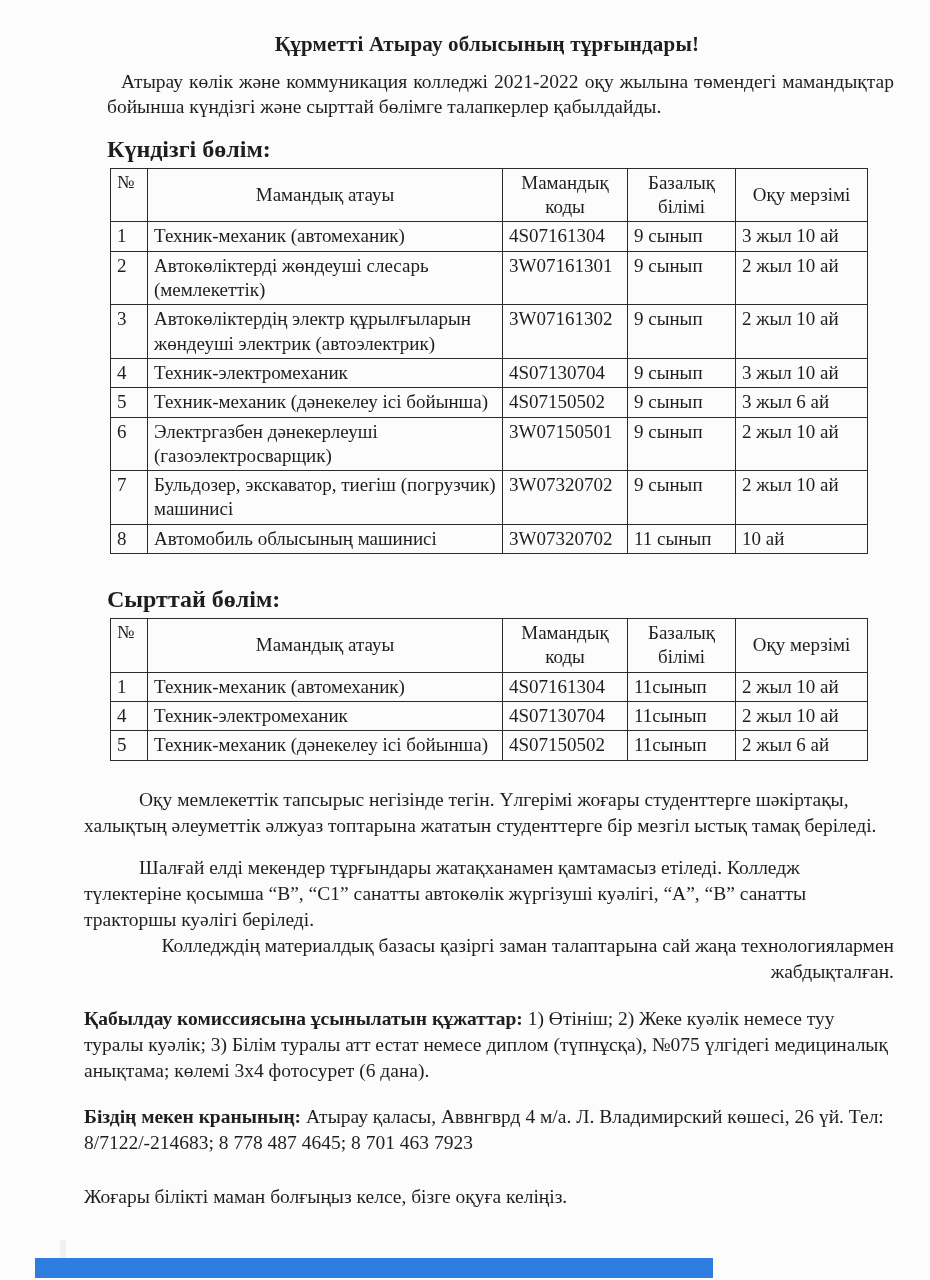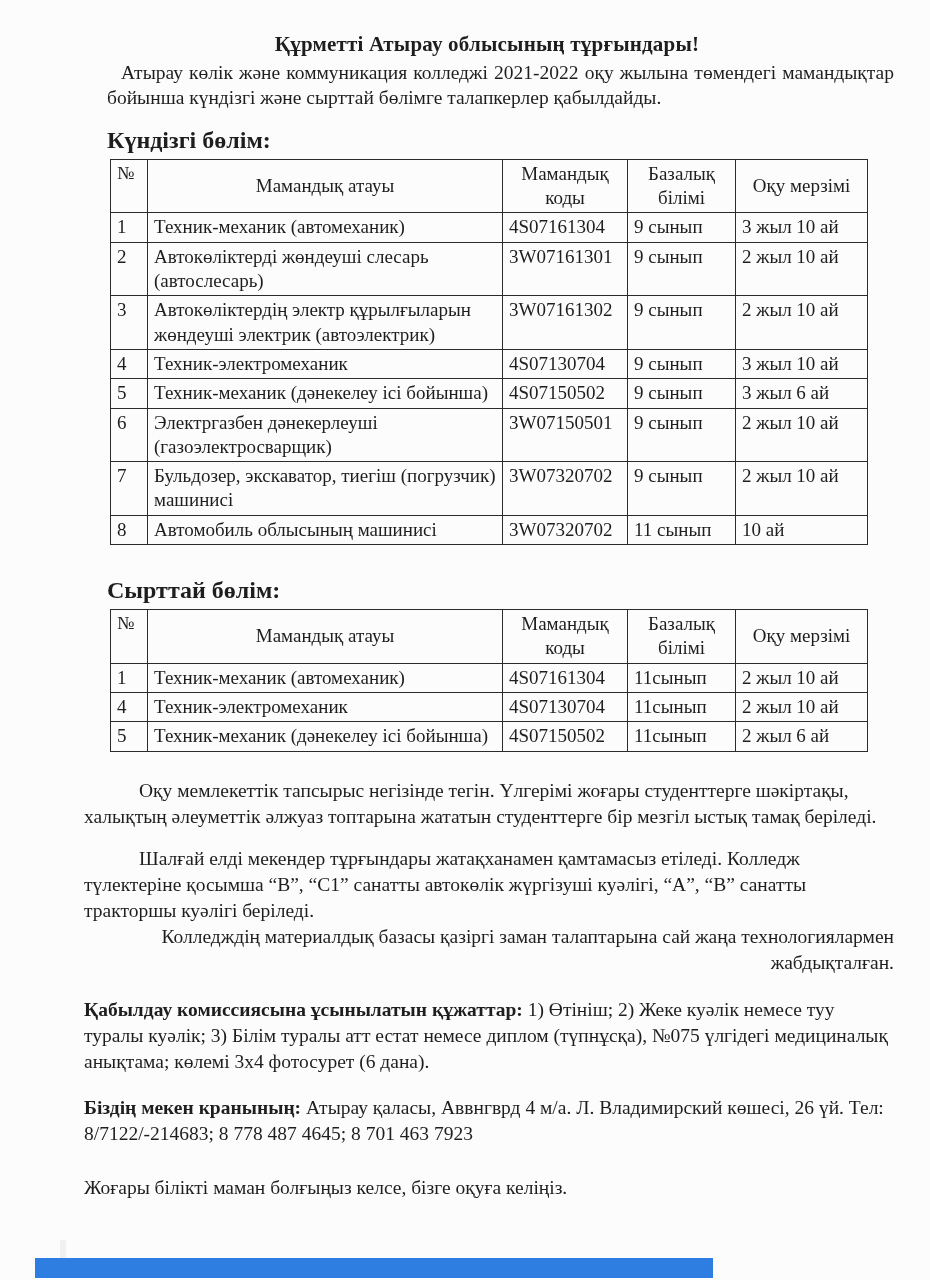--- a/index.html
+++ b/index.html
@@ -72,21 +72,21 @@
   .col-name { width:355px; }
   .col-code { width:125px; }
   .col-base { width:108px; }
   .col-dur  { width:132px; }
 
   .bodytext {
     margin:0 58px 0 62px;
     font-size:19.5px;
     line-height:1.34;
   }
-  .para { margin-top:3px; margin-bottom:0; }
+  .para { margin-top:12px; margin-bottom:0; }
   .indent { text-indent:55px; }
   .p1 { margin-top:26px; }
   .p2 { margin-top:16px; }
   .p3 { margin-top:0px;text-align:right; }
   .p-docs { margin-top:20px; }
   .p-addr { margin-top:20px; }
   .closing { margin-top:28px; font-weight:normal; }
   .lead { font-weight:bold; }
 
   .accent-bar {
@@ -135,21 +135,21 @@
     <tbody>
       <tr>
         <td class="c-num">1</td>
         <td class="c-name">Техник-механик (автомеханик)</td>
         <td class="c-code">4S07161304</td>
         <td class="c-base">9 сынып</td>
         <td class="c-dur">3 жыл 10 ай</td>
       </tr>
       <tr>
         <td class="c-num">2</td>
-        <td class="c-name">Автокөліктерді жөндеуші слесарь (автослесарь)</td>
+        <td class="c-name">Автокөліктерді жөндеуші слесарь (мемлекеттік)</td>
         <td class="c-code">3W07161301</td>
         <td class="c-base">9 сынып</td>
         <td class="c-dur">2 жыл 10 ай</td>
       </tr>
       <tr>
         <td class="c-num">3</td>
         <td class="c-name">Автокөліктердің электр құрылғыларын жөндеуші электрик (автоэлектрик)</td>
         <td class="c-code">3W07161302</td>
         <td class="c-base">9 сынып</td>
         <td class="c-dur">2 жыл 10 ай</td>

